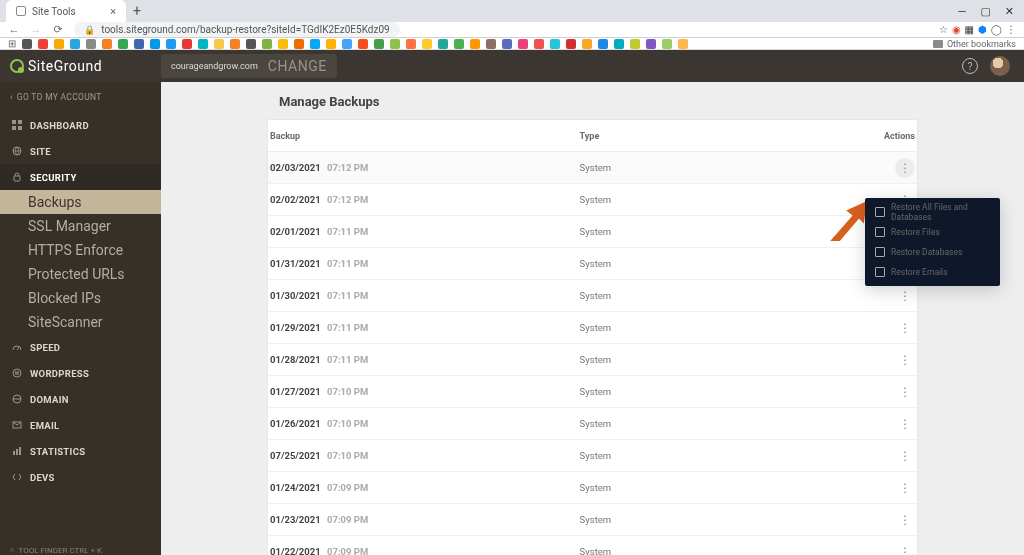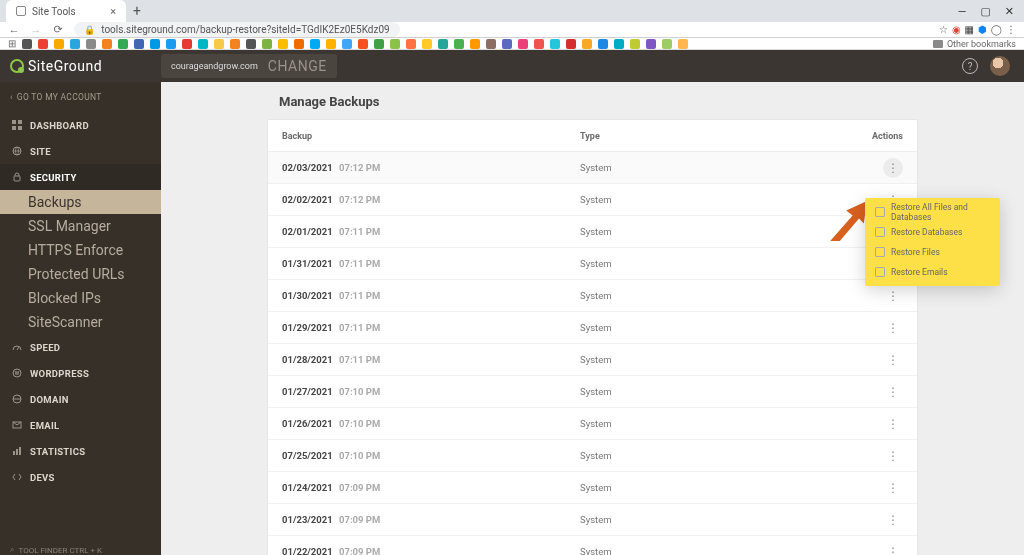--- a/index.html
+++ b/index.html
@@ -44,34 +44,34 @@
 .navitem.active-section { background: #2f2a24; color: #fff; }
 .navicon-s { width: 10px; height: 10px; flex-shrink: 0; opacity: .7; }
 .subitem { height: 24px; display: flex; align-items: center; padding-left: 28px; font-size: 14px; font-weight: 400; color: #b6ac9f; cursor: pointer; }
 .subitem.active { background: #c4b59b; color: #3b342c; font-weight: 400; }
 .toolfinder { margin-top: auto; padding: 14px 10px; font-size: 8px; color: #8a8177; display: flex; align-items: center; gap: 4px; }
 
 .main { flex: 1; background: #eeeeee; overflow: hidden; position: relative; }
 .content { margin: 0 0 0 0; padding-top: 0; }
 .page-title { font-size: 13px; font-weight: 700; color: #444; padding: 12px 0 10px 118px; }
 .panel { background: #fff; margin-left: 106px; margin-right: 106px; border: 1px solid #e6e6e6; border-radius: 2px; overflow: visible; }
-.phead, .prow { display: flex; align-items: center; padding: 0 14px; }
+.phead, .prow { display: flex; align-items: center; padding: 0 2px; }
 .phead { height: 32px; font-size: 9px; font-weight: 700; color: #6a6a6a; border-bottom: 1px solid #eee; }
 .col-backup { flex: 0 0 48%; }
 .col-type { flex: 0 0 42%; }
 .col-actions { flex: 0 0 10%; text-align: right; }
 .prow { height: 32px; border-bottom: 1px solid #f0f0f0; font-size: 9.5px; color: #777; }
 .prow .date { color: #444; font-weight: 700; margin-right: 4px; }
 .prow .time { color: #aaa; font-weight: 700; }
 .prow .actbtn { width: 20px; height: 20px; border-radius: 50%; display: inline-flex; align-items: center; justify-content: center; color: #888; font-size: 12px; cursor: pointer; }
 .prow.first-row .actbtn { background: #ececec; }
 .prow.first-row { background: #fafafa; }
 
 
-.action-menu { position: absolute; top: 116px; left: 704px; width: 135px; background: #fde047; border-radius: 2px; box-shadow: 0 4px 18px rgba(0,0,0,.18); padding: 4px 0; z-index: 50; }
+.action-menu { position: absolute; top: 116px; left: 704px; width: 135px; background: #0f172a; border-radius: 2px; box-shadow: 0 4px 18px rgba(0,0,0,.18); padding: 4px 0; z-index: 50; }
 .action-menu .mi { height: 20px; display: flex; align-items: center; gap: 6px; padding: 0 10px; font-size: 8.5px; color: #666; cursor: pointer; }
 .action-menu .mico { width: 10px; height: 10px; border: 1px solid #aaa; border-radius: 1px; flex-shrink: 0; }
 
 
 .arrow { position: absolute; top: 118px; left: 658px; width: 48px; height: 42px; z-index: 40; pointer-events: none; }
 
 </style>
 </head>
 <body>
 
@@ -348,25 +348,25 @@
         </svg>
 
         <div class="action-menu">
           <div id="menu-container">
               <div class="mi">
                 <span class="mico"></span>
                 <span>Restore All Files and Databases</span>
               </div>
               <div class="mi">
                 <span class="mico"></span>
-                <span>Restore Databases</span>
+                <span>Restore Files</span>
               </div>
               <div class="mi">
                 <span class="mico"></span>
-                <span>Restore Files</span>
+                <span>Restore Databases</span>
               </div>
               <div class="mi">
                 <span class="mico"></span>
                 <span>Restore Emails</span>
               </div>
             </div>
         </div>
       </div>
     </div>
   </div>

